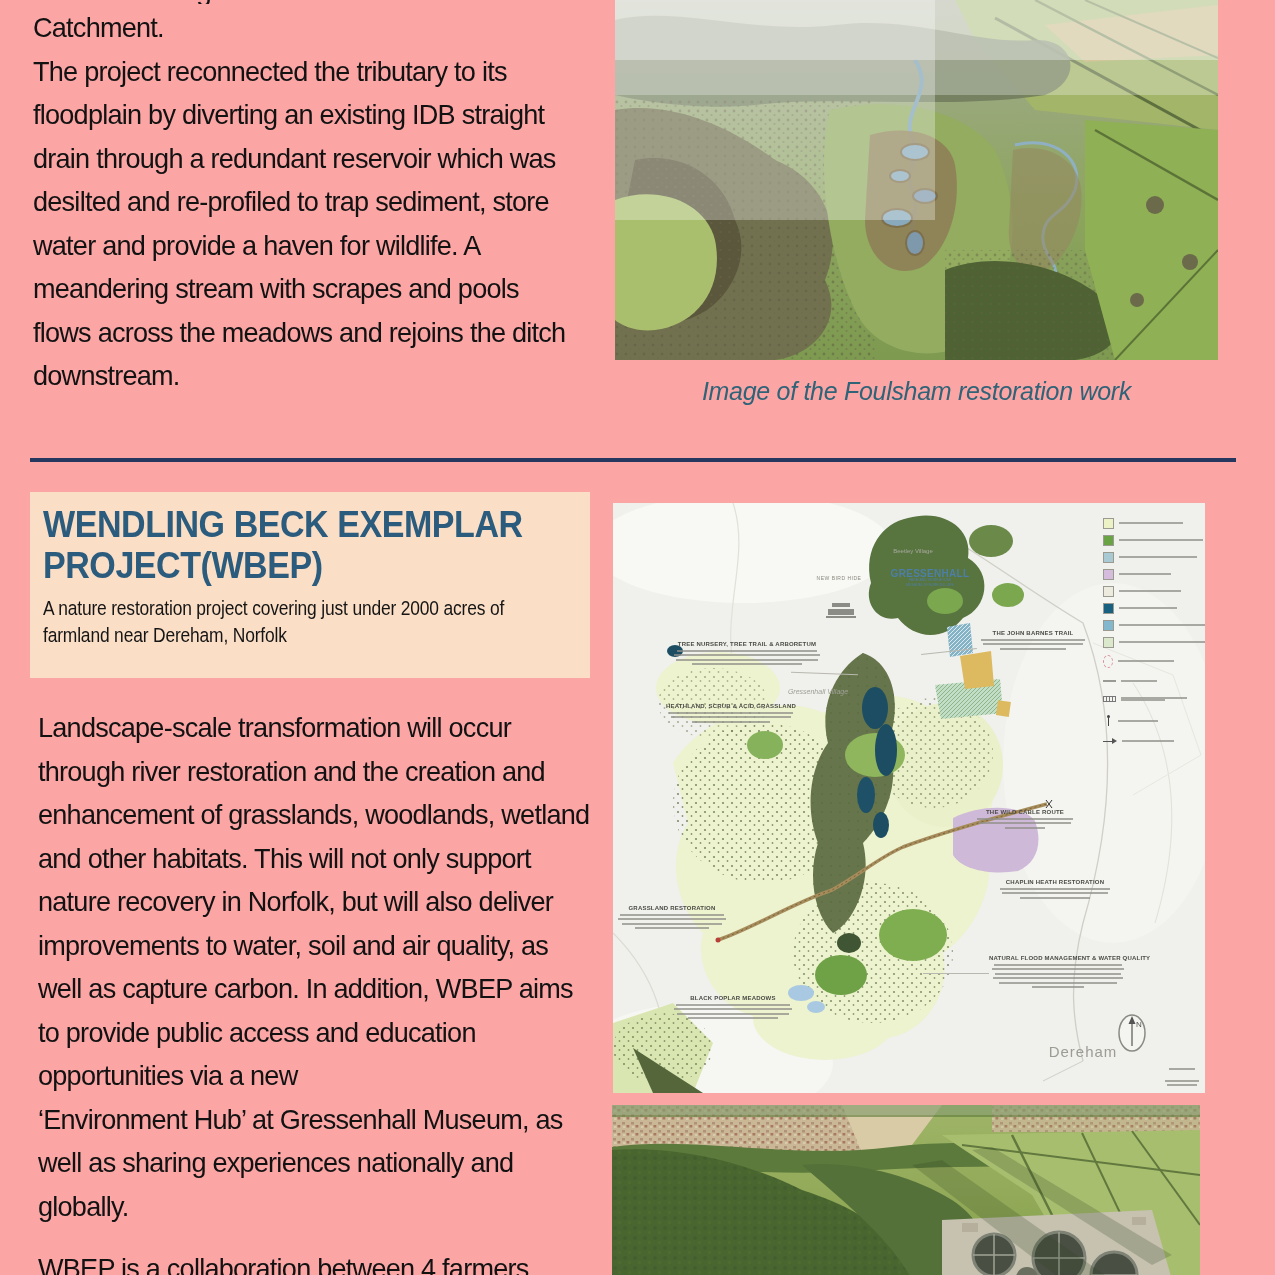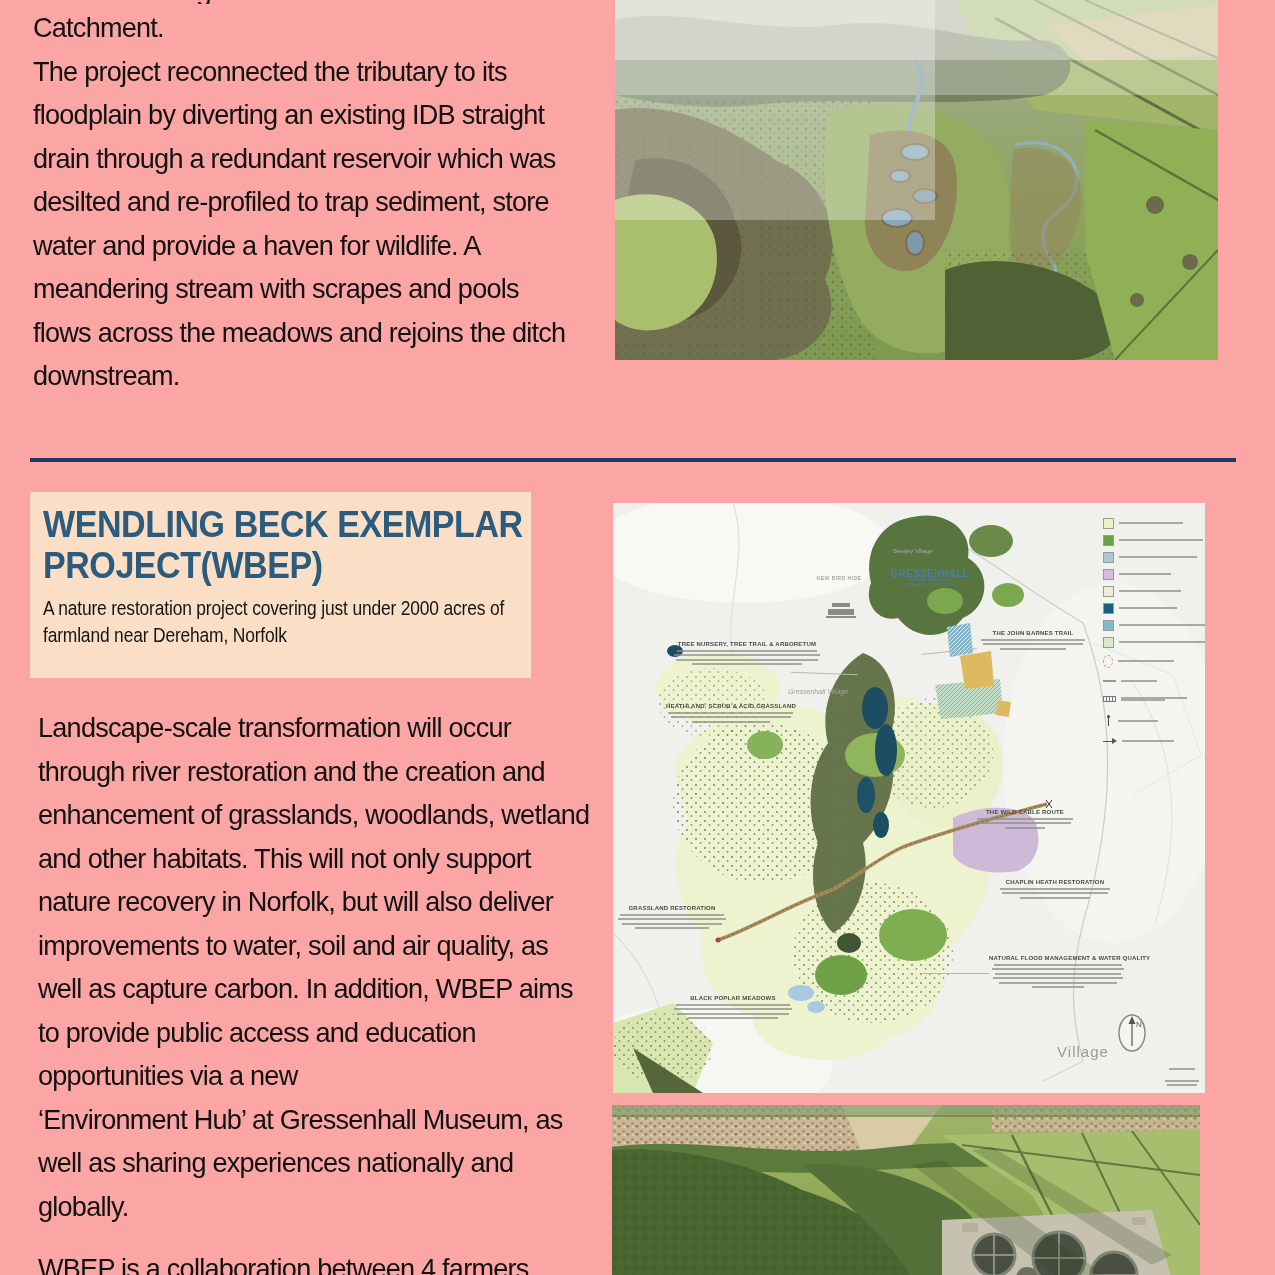--- a/index.html
+++ b/index.html
@@ -7,21 +7,21 @@
         font-family:"Liberation Sans",sans-serif;color:#141414;}
   
   .bodytext{font-size:28.5px;line-height:43.5px;letter-spacing:-0.8px;color:#121212;
             white-space:pre-line;transform:scaleX(.95);transform-origin:0 0;}
   .intro{position:absolute;left:33px;top:6px;width:620px;}
   .cutline{position:absolute;left:196px;top:-26px;height:30px;width:60px;overflow:hidden;
            font-size:28.5px;color:#121212;}
   .caption{position:absolute;left:615px;top:377px;width:603px;text-align:center;
            font-style:italic;font-size:25px;letter-spacing:-0.3px;color:#2E6378;}
   .divider{position:absolute;left:30px;top:458px;width:1206px;height:4px;background:#26375F;}
-  .wbep-box{position:absolute;left:30px;top:492px;width:501px;height:186px;background:#FBDEC6;}
+  .wbep-box{position:absolute;left:30px;top:492px;width:560px;height:186px;background:#FBDEC6;}
   .wbep-title{position:absolute;left:13px;top:12px;font-weight:bold;font-size:37px;line-height:41px;
               letter-spacing:-0.5px;color:#2C5C7D;transform:scaleX(.92);transform-origin:0 0;white-space:nowrap;}
   .wbep-sub{position:absolute;left:13px;top:102px;font-size:20.5px;line-height:27px;color:#151515;
             letter-spacing:-0.2px;white-space:pre-line;transform:scaleX(.85);transform-origin:0 0;width:700px;}
   .wbep-body{position:absolute;left:38px;top:706px;width:640px;}
   .wbep-body2{position:absolute;left:38px;top:1247px;width:640px;}
   
   .photo-top{position:absolute;left:615px;top:0px;width:603px;height:360px;overflow:hidden;}
   .map{position:absolute;left:613px;top:503px;width:592px;height:590px;overflow:hidden;background:#F0F0EC;}
   .photo-bottom{position:absolute;left:612px;top:1105px;width:588px;height:170px;overflow:hidden;}
@@ -128,20 +128,21 @@
       <line x1="500" y1="360" x2="603" y2="250" stroke="#5C7338" stroke-width="2"></line>
       <circle cx="540" cy="205" r="9" fill="#6B6A4B"></circle>
         <circle cx="575" cy="262" r="8" fill="#6B6A4B"></circle>
         <circle cx="522" cy="300" r="7" fill="#6B6A4B"></circle>
 
       <rect x="0" y="0" width="320" height="220" fill="#ffffff" opacity="0.30"></rect>
       <rect x="0" y="0" width="603" height="60" fill="#ffffff" opacity="0.35"></rect>
     </svg>
   </div>
 
+  <div class="caption">Image of the Foulsham restoration work</div>
 
   <div class="divider"></div>
 
   <div class="wbep-box">
     <div class="wbep-title">
       <div>WENDLING BECK EXEMPLAR</div>
       <div>PROJECT(WBEP)</div>
     </div>
     <div class="wbep-sub">A nature restoration project covering just under 2000 acres of
 farmland near Dereham, Norfolk</div>
@@ -361,21 +362,21 @@
 
     
     <div class="map-label lbl-village" style="left:300px;top:45px">Beetley Village</div>
     <div class="map-label lbl-small" style="left:226px;top:72px">NEW BIRD HIDE</div>
     <div class="map-label lbl-italic" style="left:205px;top:185px">Gressenhall Village</div>
     <div class="map-label" style="left:317px;top:66px;text-align:center">
       <div class="logo1">GRESSENHALL</div>
       <div class="logo2">FARM AND WORKHOUSE</div>
       <div class="logo2">MUSEUM OF NORFOLK LIFE</div>
     </div>
-    <div class="map-label dereham" style="left:470px;top:540px">Village</div>
+    <div class="map-label dereham" style="left:470px;top:540px">Dereham</div>
 
     
     <div class="compass">
       <svg width="32" height="44" viewBox="0 0 32 44">
         <ellipse cx="16" cy="22" rx="13" ry="18" fill="#F4F4F0" stroke="#8A8A84" stroke-width="1.5"></ellipse>
         <line x1="16" y1="9" x2="16" y2="35" stroke="#555" stroke-width="1.2"></line>
         <polygon points="16,5 12.5,13 19.5,13" fill="#555"></polygon>
         <text x="20" y="16" font-size="8" fill="#555" font-family="Liberation Sans, sans-serif">N</text>
       </svg>
     </div>

